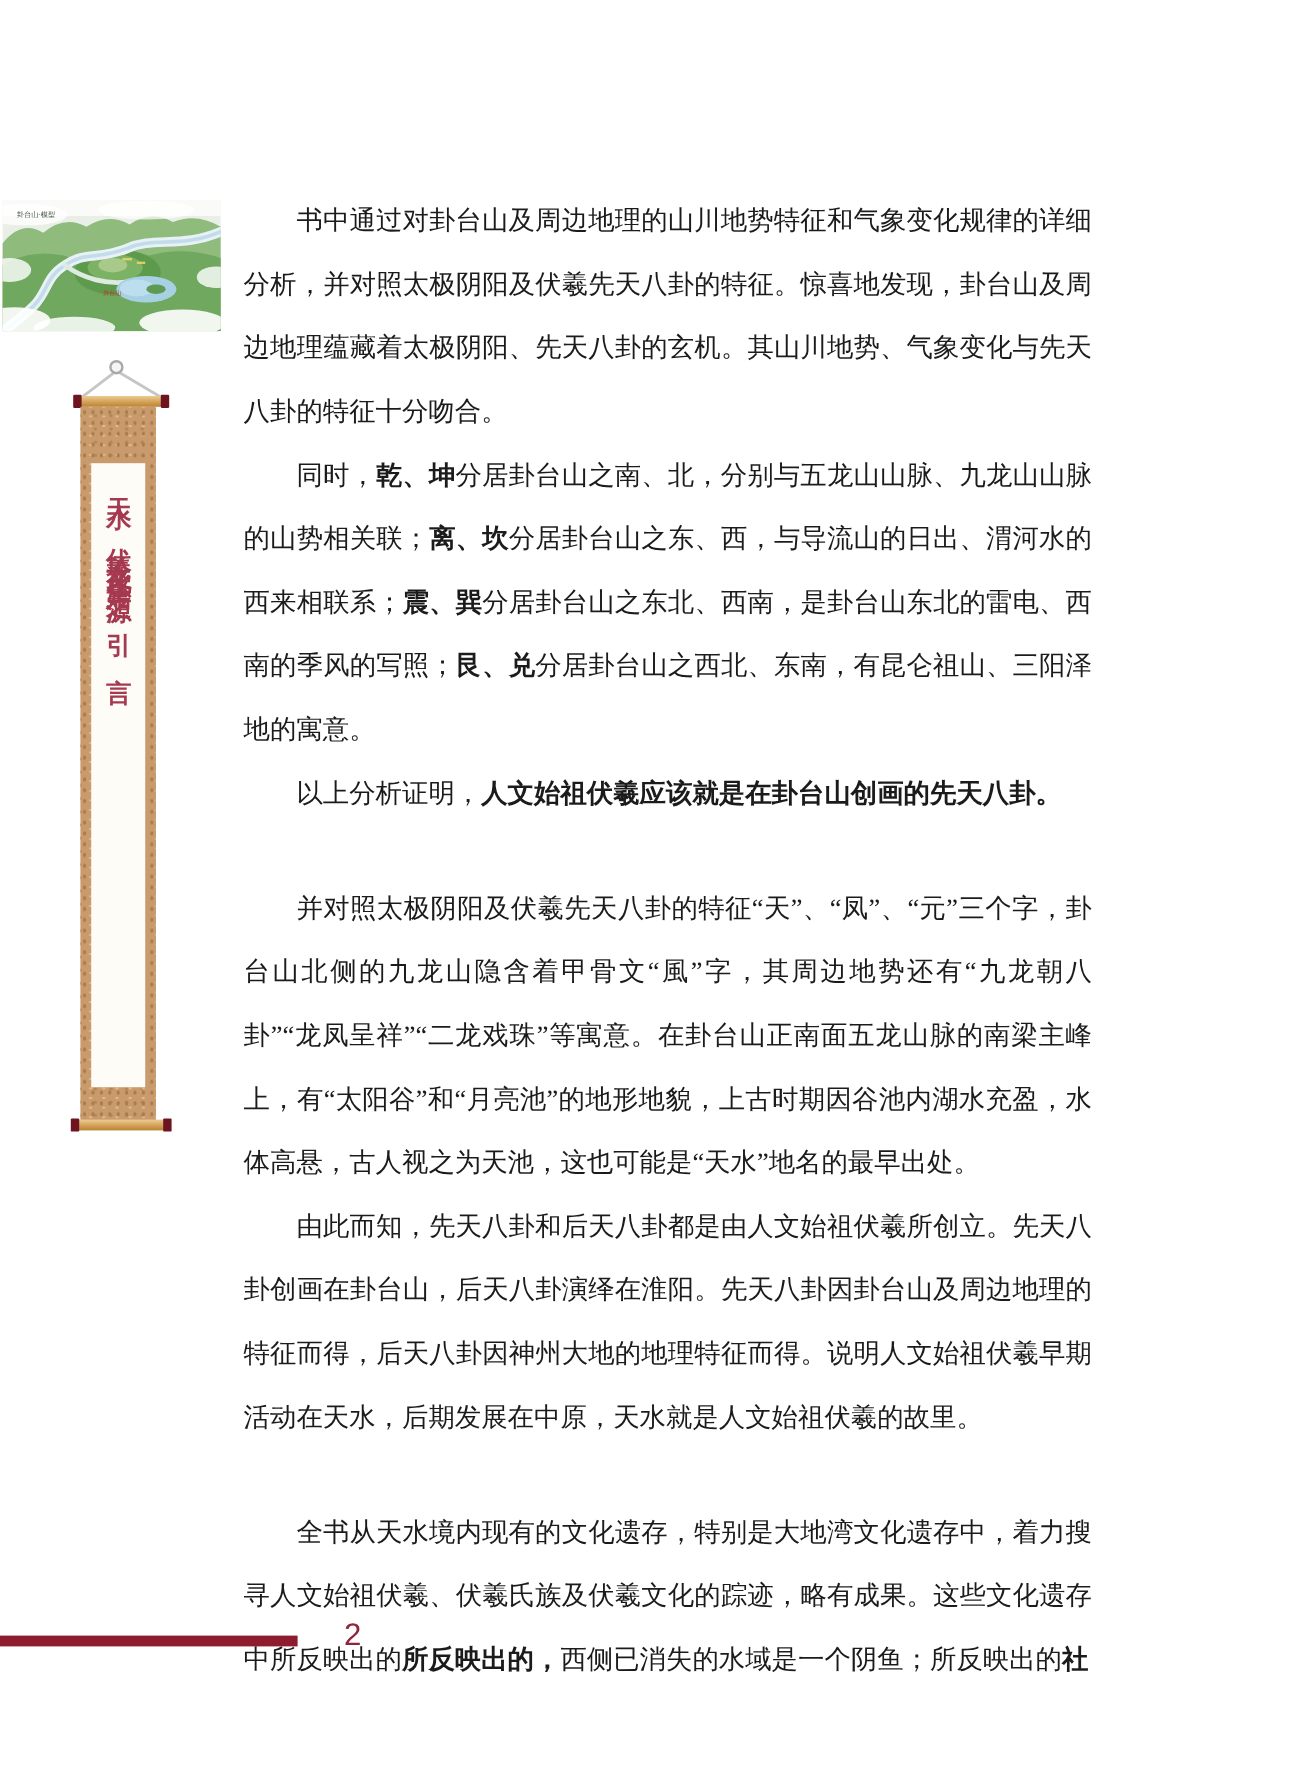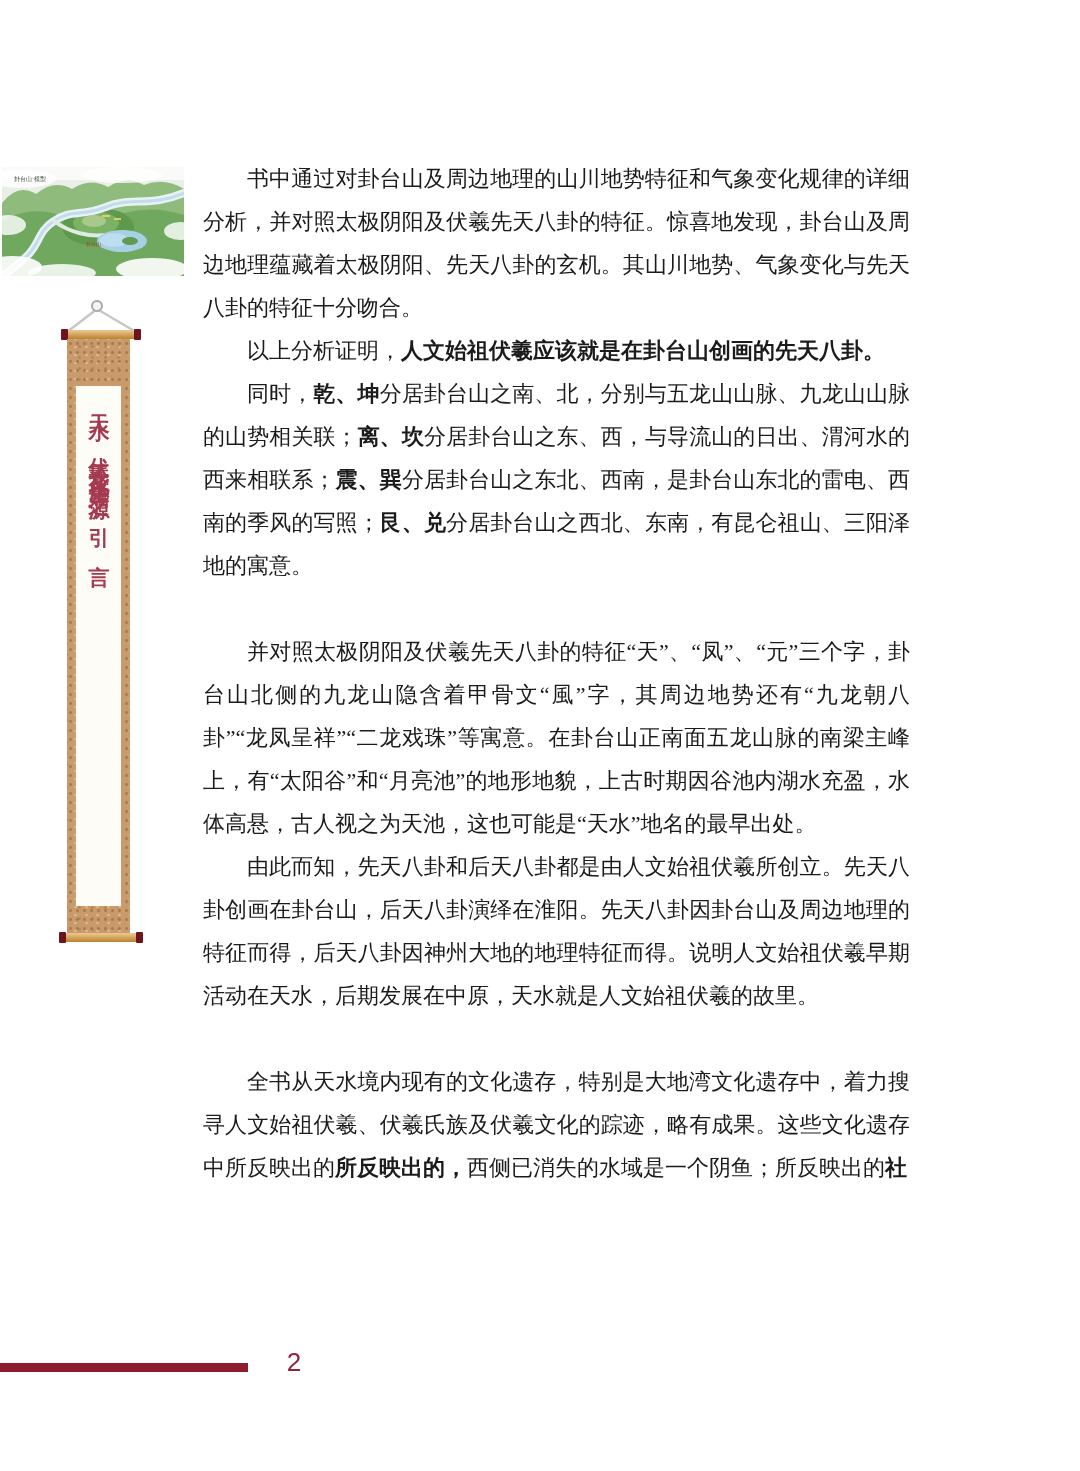--- a/index.html
+++ b/index.html
@@ -35,21 +35,21 @@
   .scroll-text{
     writing-mode:vertical-rl;text-orientation:upright;
     padding-top:12px;font-size:21px;letter-spacing:6px;font-weight:bold;
     color:#a5394f;line-height:45px;white-space:nowrap;
   }
   .scroll-text .sub1{margin-top:24px;}
   .scroll-text .sub2{margin-top:30px;}
   
   .text-block{
     position:absolute;left:203px;top:157px;width:707px;
-    font-size:22px;line-height:43px;color:#1b1b1b;text-align:justify;
+    font-size:22px;line-height:53px;color:#1b1b1b;text-align:justify;
   }
   .text-block p{margin:0;text-indent:2em;}
   .text-block p.gap{margin-top:43px;}
   .b{font-weight:bold;}
   
   .footer-bar{position:absolute;left:0;top:1363px;width:248px;height:9px;background:#8e1c2e;}
   .page-num{
     position:absolute;left:272px;top:1347px;width:44px;text-align:center;
     font-family:"Liberation Sans","DejaVu Sans",sans-serif;
     font-size:26px;color:#90243a;
@@ -108,22 +108,22 @@
     <div class="scroll-body">
       <div class="scroll-panel">
         <div class="scroll-text"><span>天水·伏羲文化肇始之源</span><span class="sub1">引</span><span class="sub2">言</span></div>
       </div>
     </div>
     <div class="roller roller-bottom"></div>
   </div>
 
   <main class="text-block">
     <p><span>书中通过对卦台山及周边地理的山川地势特征和气象变化规律的详细分析，并对照太极阴阳及伏羲先天八卦的特征。惊喜地发现，卦台山及周边地理蕴藏着太极阴阳、先天八卦的玄机。其山川地势、气象变化与先天八卦的特征十分吻合。</span></p>
+    <p><span>同时，</span><span class="b">乾、坤</span><span>分居卦台山之南、北，分别与五龙山山脉、九龙山山脉的山势相关联；</span><span class="b">离、坎</span><span>分居卦台山之东、西，与导流山的日出、渭河水的西来相联系；</span><span class="b">震、巽</span><span>分居卦台山之东北、西南，是卦台山东北的雷电、西南的季风的写照；</span><span class="b">艮、兑</span><span>分居卦台山之西北、东南，有昆仑祖山、三阳泽地的寓意。</span></p>
     <p><span>以上分析证明，</span><span class="b">人文始祖伏羲应该就是在卦台山创画的先天八卦。</span></p>
-    <p><span>同时，</span><span class="b">乾、坤</span><span>分居卦台山之南、北，分别与五龙山山脉、九龙山山脉的山势相关联；</span><span class="b">离、坎</span><span>分居卦台山之东、西，与导流山的日出、渭河水的西来相联系；</span><span class="b">震、巽</span><span>分居卦台山之东北、西南，是卦台山东北的雷电、西南的季风的写照；</span><span class="b">艮、兑</span><span>分居卦台山之西北、东南，有昆仑祖山、三阳泽地的寓意。</span></p>
     <p class="gap"><span>并对照太极阴阳及伏羲先天八卦的特征“天”、“凤”、“元”三个字，卦台山北侧的九龙山隐含着甲骨文“風”字，其周边地势还有“九龙朝八卦”“龙凤呈祥”“二龙戏珠”等寓意。在卦台山正南面五龙山脉的南梁主峰上，有“太阳谷”和“月亮池”的地形地貌，上古时期因谷池内湖水充盈，水体高悬，古人视之为天池，这也可能是“天水”地名的最早出处。</span></p>
     <p><span>由此而知，先天八卦和后天八卦都是由人文始祖伏羲所创立。先天八卦创画在卦台山，后天八卦演绎在淮阳。先天八卦因卦台山及周边地理的特征而得，后天八卦因神州大地的地理特征而得。说明人文始祖伏羲早期活动在天水，后期发展在中原，天水就是人文始祖伏羲的故里。</span></p>
     <p class="gap"><span>全书从天水境内现有的文化遗存，特别是大地湾文化遗存中，着力搜寻人文始祖伏羲、伏羲氏族及伏羲文化的踪迹，略有成果。这些文化遗存中所反映出的</span><span class="b">所反映出的，</span><span>西侧已消失的水域是一个阴鱼；所反映出的</span><span class="b">社</span></p>
   </main>
 
   <div class="footer-bar"></div>
   <div class="page-num">2</div>
 
 </div>
 

